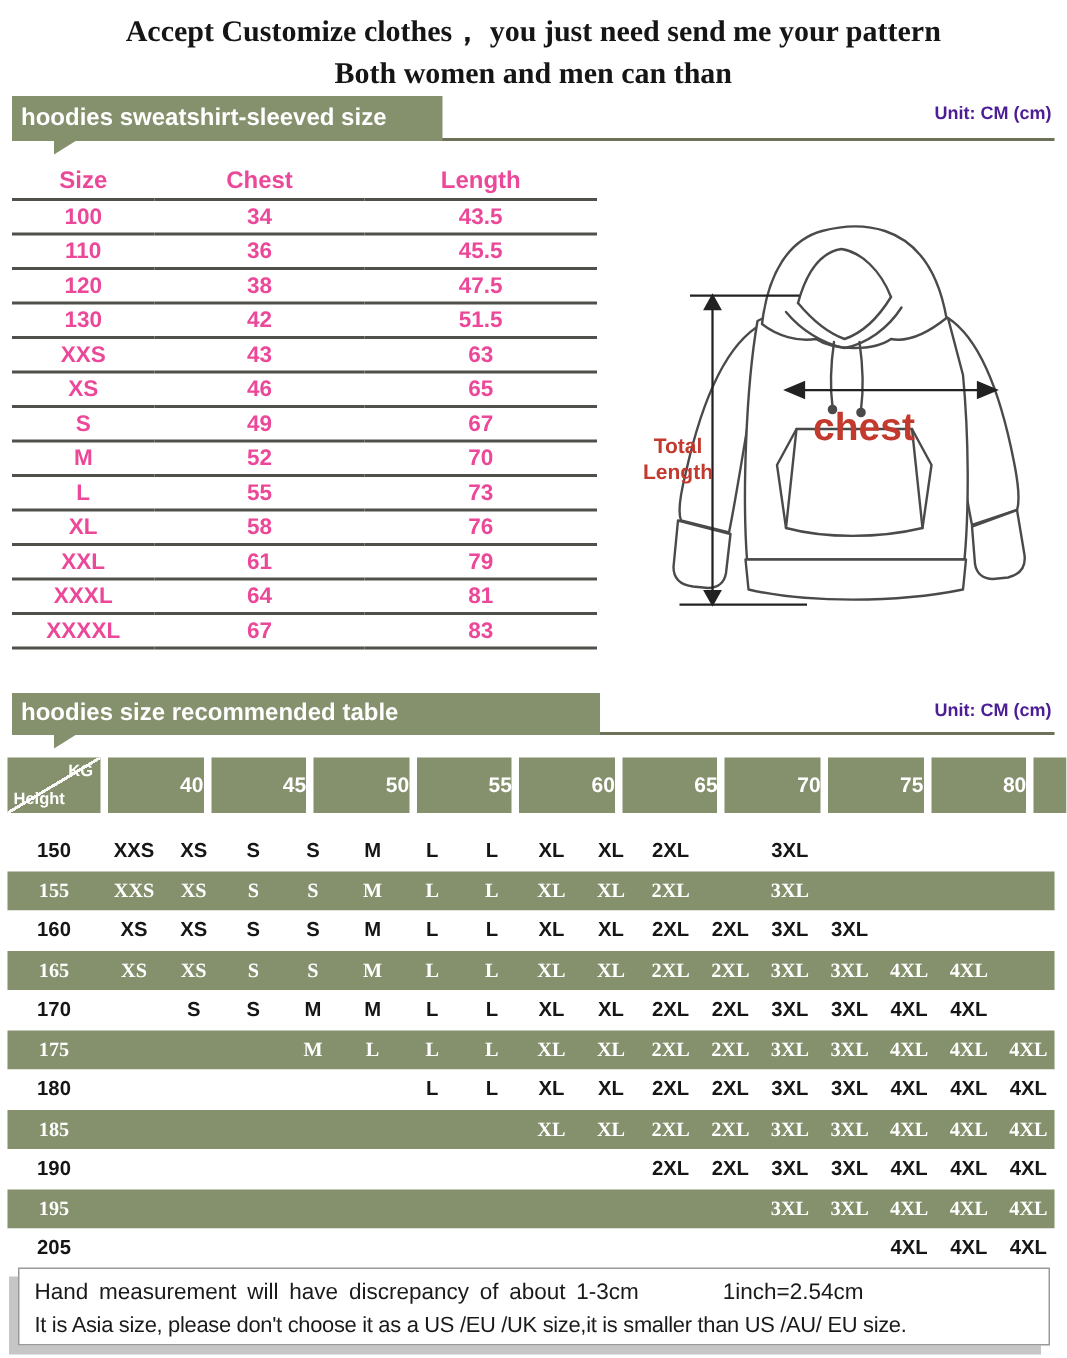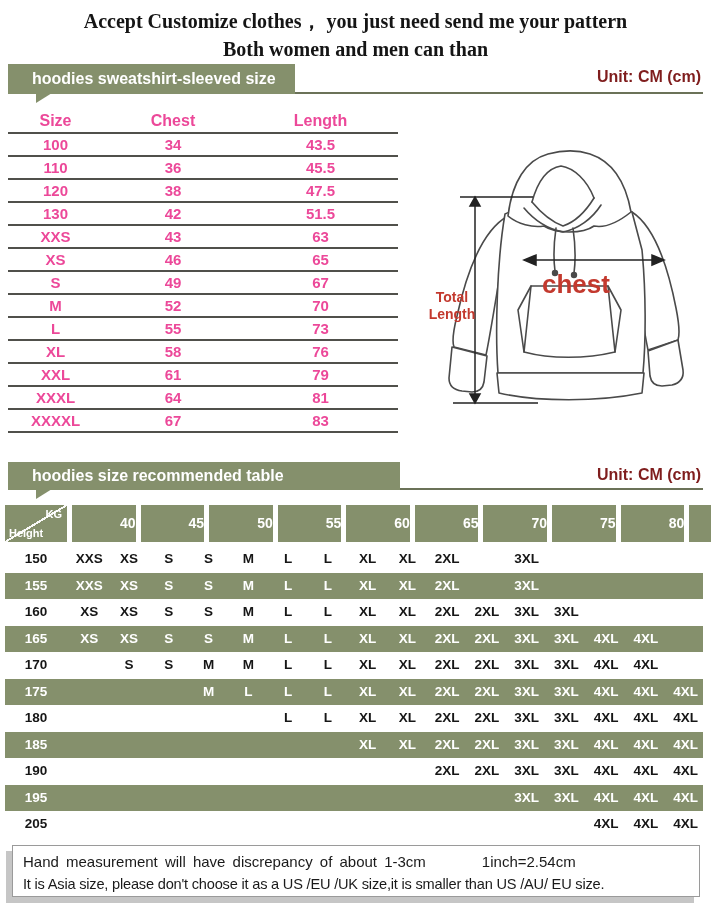--- a/index.html
+++ b/index.html
@@ -12,29 +12,29 @@
   html,body{background:#fff;}
   body{font-family:"Liberation Sans",sans-serif;color:var(--ink);}
   .page{position:relative;width:711px;height:905px;background:#fff;overflow:hidden;}
 
   
   .heading{position:absolute;left:0;top:7px;width:711px;text-align:center;
            font-size:20px;font-weight:bold;line-height:28px;color:#151515;font-family:Liberation Serif, serif;}
 
   
   .bar{position:absolute;height:30px;background:var(--sage);color:#fff;
-       font-size:16px;font-weight:bold;line-height:30px;padding-left:24px;}
+       font-size:16px;font-weight:bold;line-height:30px;padding-left:6px;}
   .bar::after{content:"";position:absolute;left:28px;bottom:-9px;width:0;height:0;
        border-top:10px solid var(--sage);border-right:16px solid transparent;}
   .bar1{left:8px;top:64px;width:287px;}
   .bar2{left:8px;top:462px;width:392px;height:28px;line-height:28px;}
   .rule{position:absolute;left:8px;width:695px;height:2px;background:#6b7258;}
   .rule1{top:92px;}
   .rule2{top:488px;}
-  .unit{position:absolute;right:10px;font-size:16px;font-weight:bold;color:#7f1d1d;}
+  .unit{position:absolute;right:10px;font-size:12px;font-weight:bold;color:#4c1d95;}
   .unit1{top:68px;}
   .unit2{top:466px;}
 
   
   table.sizes{position:absolute;left:8px;top:110px;width:390px;border-collapse:collapse;}
   table.sizes th,table.sizes td{height:23px;text-align:center;font-weight:bold;
        font-size:15px;border-bottom:2px solid var(--line);color:#ec4899;}
   table.sizes th{font-size:16px;}
   table.sizes .c1{width:95px;}
   table.sizes .c2{width:140px;}
@@ -48,24 +48,24 @@
   .m-grid{display:grid;grid-template-columns:62px repeat(16,1fr);column-gap:5px;align-items:stretch;}
   .m-hcell{background:var(--sage);color:#fff;height:37px;line-height:37px;
        text-align:center;font-weight:bold;font-size:14px;padding-left:48px;}
   .kg-cell{position:relative;background:var(--sage);height:37px;}
   .kg-cell::before{content:"";position:absolute;inset:0;
        background:linear-gradient(to bottom right,transparent calc(50% - 1px),
        rgba(255,255,255,.95) calc(50% - 1px),rgba(255,255,255,.95) calc(50% + 1px),
        transparent calc(50% + 1px));}
   .kg-top{position:absolute;top:3px;right:5px;font-size:11px;font-weight:bold;color:#fff;}
   .kg-bottom{position:absolute;bottom:3px;left:4px;font-size:11px;font-weight:bold;color:#fff;}
-  .m-body{margin-top:4px;}
+  .m-body{margin-top:12px;}
   .m-row{display:grid;grid-template-columns:62px repeat(16,1fr);column-gap:5px;
        height:26.5px;align-items:center;background:#fff;color:#161616;}
-  .m-row.green{background:var(--sage);color:#fff;}
+  .m-row.green{background:var(--sage);color:#fff;font-family:Liberation Serif, serif;}
   .m-label,.m-cell{text-align:center;font-weight:bold;font-size:13.5px;line-height:26.5px;
        white-space:nowrap;overflow:visible;}
 
   
   .note{position:absolute;left:12px;top:845px;width:688px;height:52px;background:#fff;
        border:1px solid #9a9a9a;box-shadow:-6px 6px 0 #c6c6c6;
        padding:5px 10px 0 10px;font-weight:normal;color:#1a1a1a;}
   .note .l1{font-size:15px;line-height:22px;word-spacing:3px;white-space:nowrap;}
   .note .l1 .right{margin-left:56px;word-spacing:0;}
   .note .l2{font-size:14.6px;line-height:22px;letter-spacing:-0.2px;white-space:nowrap;}

